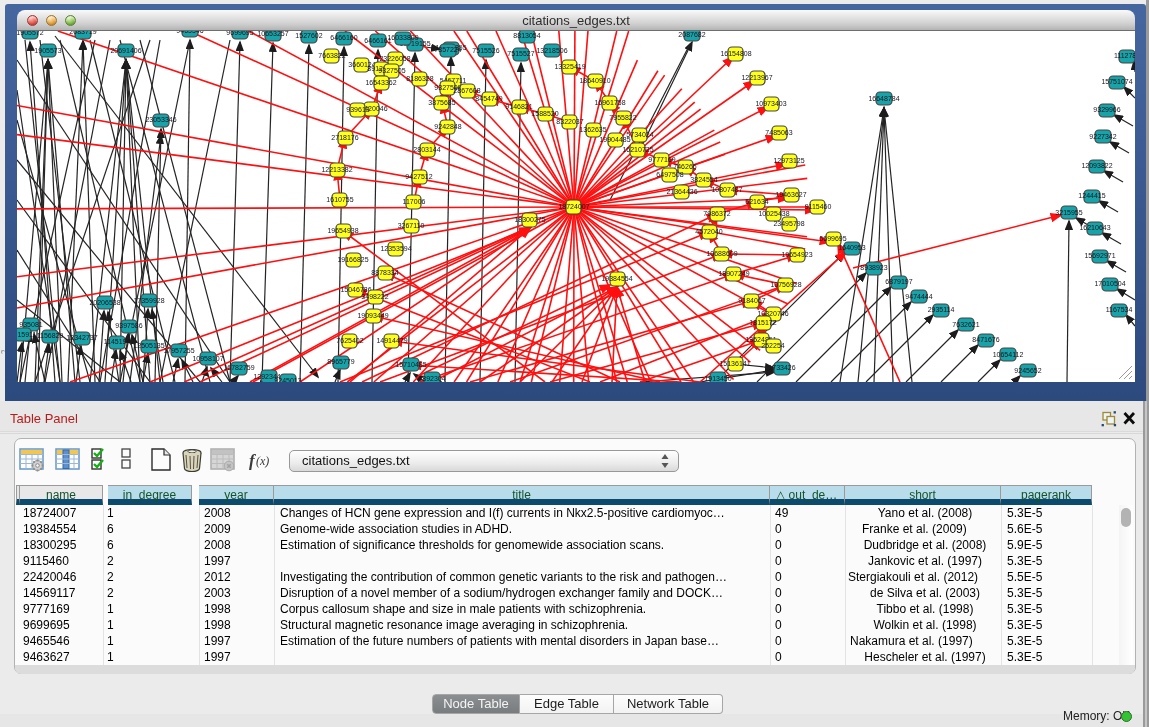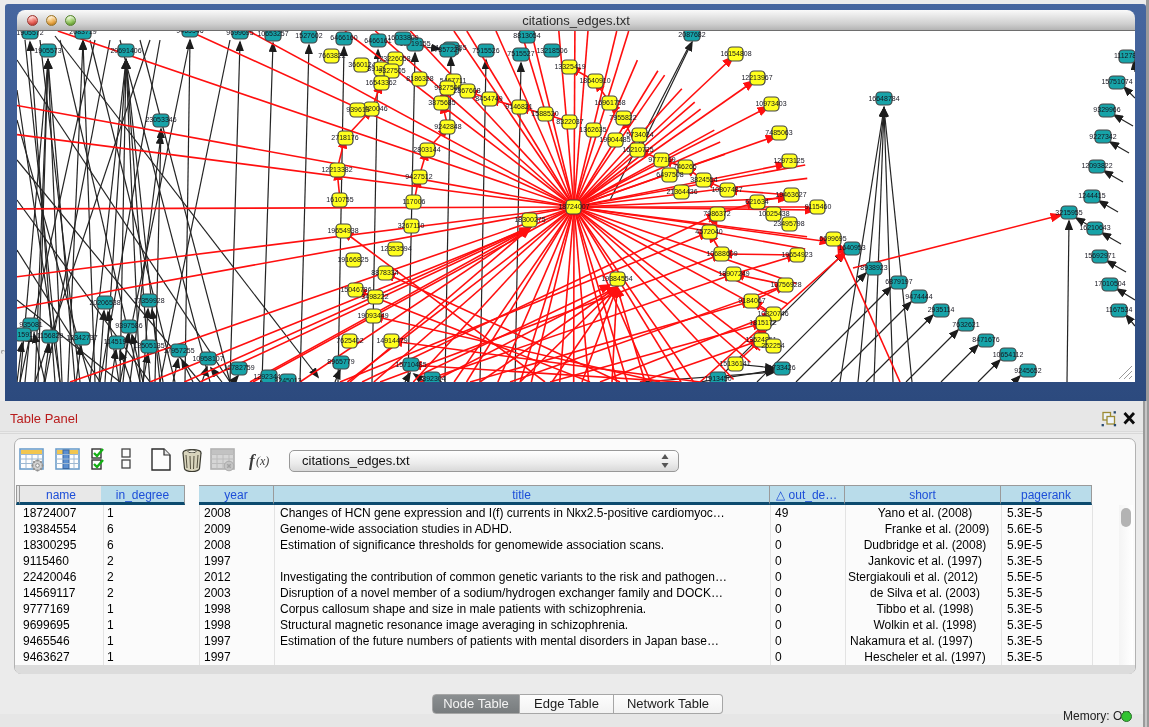--- a/index.html
+++ b/index.html
@@ -9,21 +9,21 @@
 #titlebar{left:17px;top:10px;width:1118px;height:21px;border-radius:8px 8px 0 0;
  background:linear-gradient(#fafafa,#cfcfcf 70%,#b4b4b4);border-bottom:1px solid #6e6e6e;}
 #titlebar .tl{position:absolute;top:50%;margin-top:-5.5px;width:11px;height:11px;border-radius:50%;box-shadow:inset 0 2px 2px rgba(255,255,255,.65), inset 0 -1px 2px rgba(0,0,0,.15)}
 #title{width:100%;text-align:center;font-size:13px;color:#2d2d2d;line-height:21px;font-weight:400}
 
 #tp{left:0;top:401px;width:1149px;height:326px;background:#ebebeb}
 #tp-hdr{left:0;top:401px;width:1149px;height:31px;background:#e7e7e7;border-bottom:1px solid #dadada}
 #tbox{left:14px;top:438px;width:1122px;height:236px;background:#fbfbfb;border:1px solid #b2b2b2;border-radius:7px}
 #combo{left:289px;top:450px;width:390px;height:22px;border:1px solid #989898;border-radius:5px;
  background:linear-gradient(#ffffff,#ececec 60%,#d9d9d9);font-size:13px;color:#111;line-height:20px;padding-left:12px}
-.th{position:absolute;top:485px;height:20px;background:#b9dcea;border-top:1px solid #9a9a9a;border-bottom:3px solid #0c4a6e;border-right:1px solid #9a9a9a;font-size:12px;color:#1d4ed8;text-align:center;line-height:19px}
+.th{position:absolute;top:485px;height:20px;background:#b9dcea;border-top:1px solid #9a9a9a;border-bottom:6px solid #0c4a6e;border-right:1px solid #9a9a9a;font-size:12px;color:#14532d;text-align:center;line-height:19px}
 .tr{position:absolute;left:0;width:1136px;height:16px;font-size:12px;color:#000}
 .tr span{position:absolute;white-space:nowrap;line-height:16px}
 .colline{position:absolute;top:505px;height:160px;width:1px;background:#e3e3e3}
 .tabseg{position:absolute;top:694px;height:20px;border:1px solid #a6a6a6;font-size:13px;text-align:center;line-height:18px;background:linear-gradient(#fdfdfd,#f2f2f2);color:#1c1c1c}
 </style></head><body>
 <div class="abs" id="frame"></div>
 <div class="abs" id="titlebar">
   <div class="tl" style="left:10px;background:radial-gradient(circle at 35% 30%,#ffb3aa,#e5544a 60%,#b33a32);border:1px solid #9c3832"></div>
   <div class="tl" style="left:29px;background:radial-gradient(circle at 35% 30%,#ffe2a8,#e9a23b 60%,#c07e22);border:1px solid #9a7426"></div>
   <div class="tl" style="left:48px;background:radial-gradient(circle at 35% 30%,#d6f0b2,#82bc4a 60%,#5e9632);border:1px solid #57842d"></div>
@@ -615,42 +615,42 @@
     <text x="231" y="19" font-family="Liberation Serif, serif" font-style="italic" font-weight="bold" font-size="17" fill="#3a3a3a">f</text>
     <text x="238" y="18" font-family="Liberation Serif, serif" font-style="italic" font-size="12" fill="#3a3a3a">(x)</text>
   </svg>
 <div class="abs" id="combo">citations_edges.txt<svg width="10" height="16" style="position:absolute;right:8px;top:2px">
       <path d="M5 1 L8.5 6 H1.5 z" fill="#555"></path>
       <path d="M5 15 L8.5 10 H1.5 z" fill="#555"></path>
     </svg></div>
 
 <div class="th" style="left:16px;width:4px;background:#e6e6e6;border-left:1px solid #9a9a9a"></div>
 <div class="th" style="left:20px;width:83px;background:#e8e8e8">name</div>
-<div class="th" style="left:101px;width:84px">in_degree</div>
+<div class="th" style="left:108px;width:84px">in_degree</div>
 <div class="th" style="left:199px;width:75px">year</div>
 <div class="th" style="left:274px;width:496px">title</div>
 <div class="th" style="left:770px;width:75px;text-align:left;padding-left:6px">△ out_de…</div>
 <div class="th" style="left:845px;width:156px">short</div>
 <div class="th" style="left:1001px;width:91px">pagerank</div>
 <div class="tr" style="top:505px">
     <span style="left:23px">18724007</span>
     <span style="left:107px">1</span>
     <span style="left:204px">2008</span>
     <span style="left:280px">Changes of HCN gene expression and I(f) currents in Nkx2.5-positive cardiomyoc…</span>
     <span style="left:775px">49</span>
     <span style="left:850px;width:150px;text-align:center">Yano et al. (2008)</span>
     <span style="left:1007px">5.3E-5</span>
   </div>
 <div class="tr" style="top:521px">
     <span style="left:23px">19384554</span>
     <span style="left:107px">6</span>
     <span style="left:204px">2009</span>
     <span style="left:280px">Genome-wide association studies in ADHD.</span>
     <span style="left:775px">0</span>
-    <span style="left:862px;width:150px;text-align:center">Franke et al. (2009)</span>
+    <span style="left:862px;width:150px;">Franke et al. (2009)</span>
     <span style="left:1007px">5.6E-5</span>
   </div>
 <div class="tr" style="top:537px">
     <span style="left:23px">18300295</span>
     <span style="left:107px">6</span>
     <span style="left:204px">2008</span>
     <span style="left:280px">Estimation of significance thresholds for genomewide association scans.</span>
     <span style="left:775px">0</span>
     <span style="left:850px;width:150px;text-align:center">Dudbridge et al. (2008)</span>
     <span style="left:1007px">5.9E-5</span>

